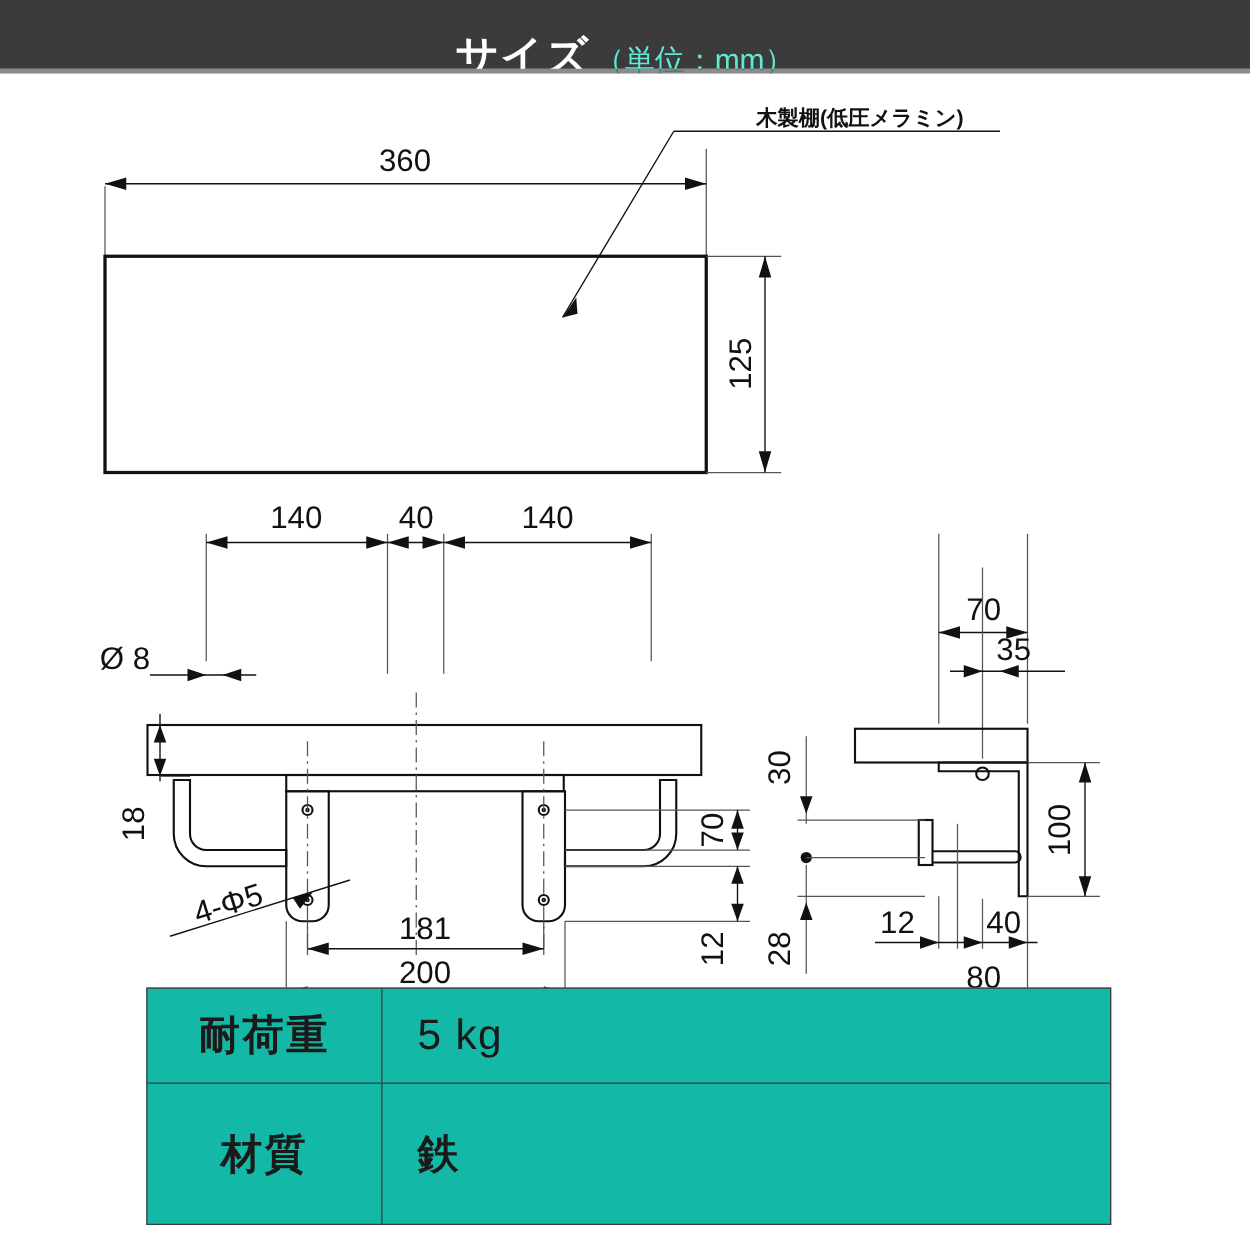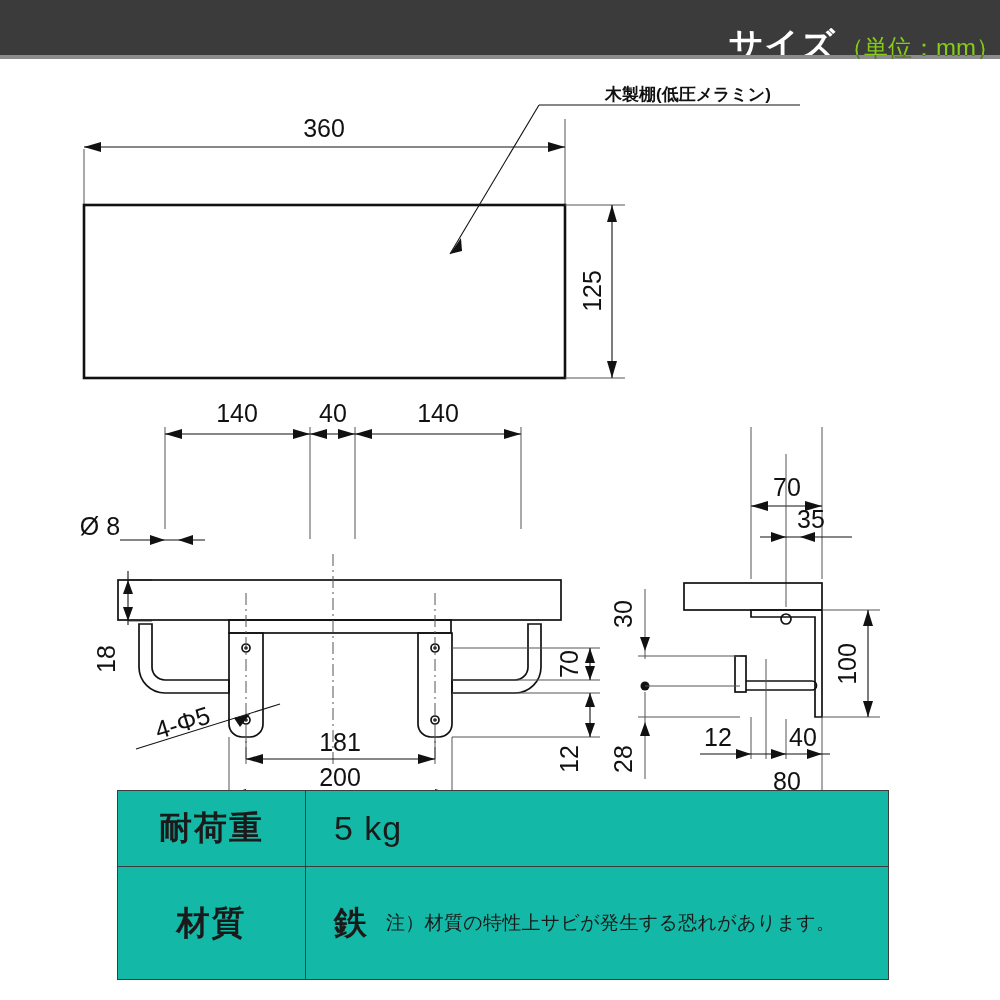--- a/index.html
+++ b/index.html
@@ -10,32 +10,32 @@
     font-family:"Liberation Sans","DejaVu Sans",sans-serif;
     overflow:hidden;
     position:relative;
   }
   #root{position:relative;width:1000px;height:1000px;}
 
   
   .header{
     position:absolute;left:0;top:0;width:1000px;height:55px;
     background:#3b3b3b;
-    display:flex;align-items:center;justify-content:flex-end;
+    display:flex;align-items:center;justify-content:center;
   }
   .header-inner{
     display:flex;align-items:baseline;justify-content:center;
     color:#ffffff;white-space:nowrap;
   }
   .header-title{
     font-size:34px;font-weight:bold;letter-spacing:1px;
     color:#ffffff;
   }
   .header-unit{
-    font-size:24px;font-weight:normal;margin-left:4px;color:#84cc16;margin-top:45px;
+    font-size:24px;font-weight:normal;margin-left:4px;color:#5eead4;margin-top:45px;
   }
   .header-shadow{
     position:absolute;left:0;top:55px;width:1000px;height:4px;
     background:#2e2e2e;opacity:.55;
   }
 
   
   .canvas{
     position:absolute;left:0;top:59px;width:1000px;height:941px;
     background:#ffffff;
@@ -345,20 +345,19 @@
       <div class="spec-value">
         <span class="big">5 kg</span>
       </div>
     </div>
 
     <div class="spec-row r2">
       <div class="spec-label">材質</div>
       <div class="spec-value">
         <span class="mat">鉄</span>
         <span class="note-block">
-          <span>注）材質の特性上サビが発生する恐れがあります。</span>
         </span>
       </div>
     </div>
 
   </div>
 
 </div>
 
 </body></html>

